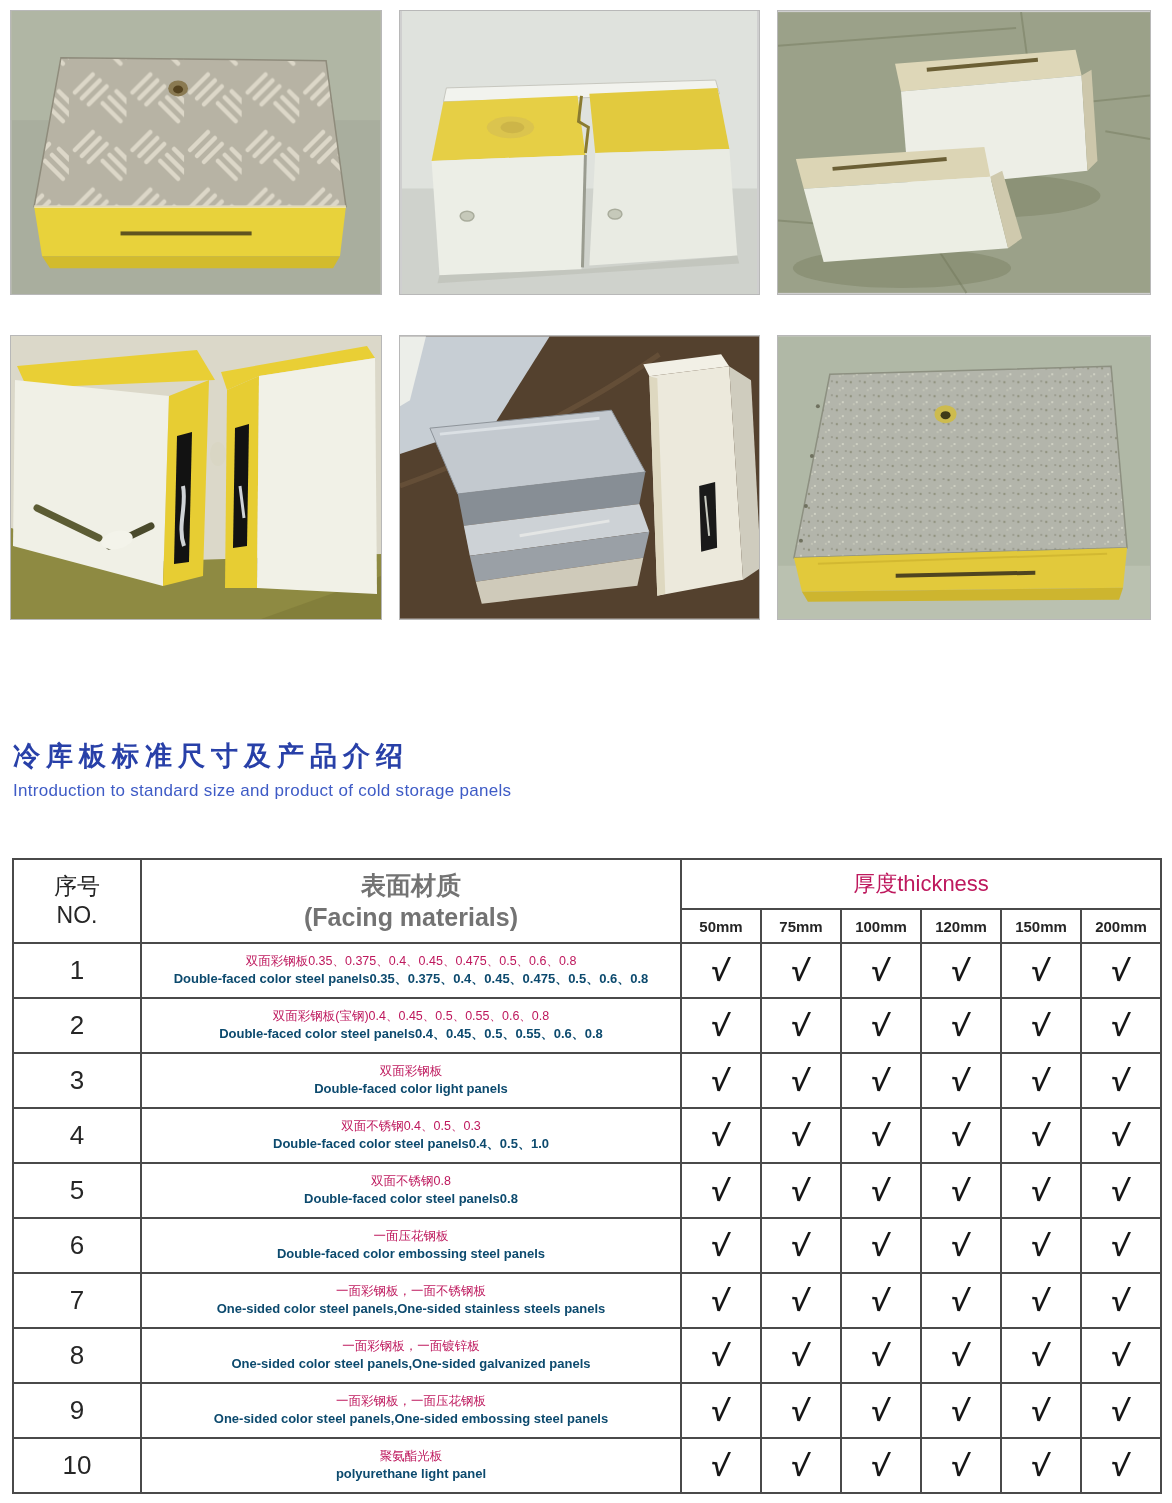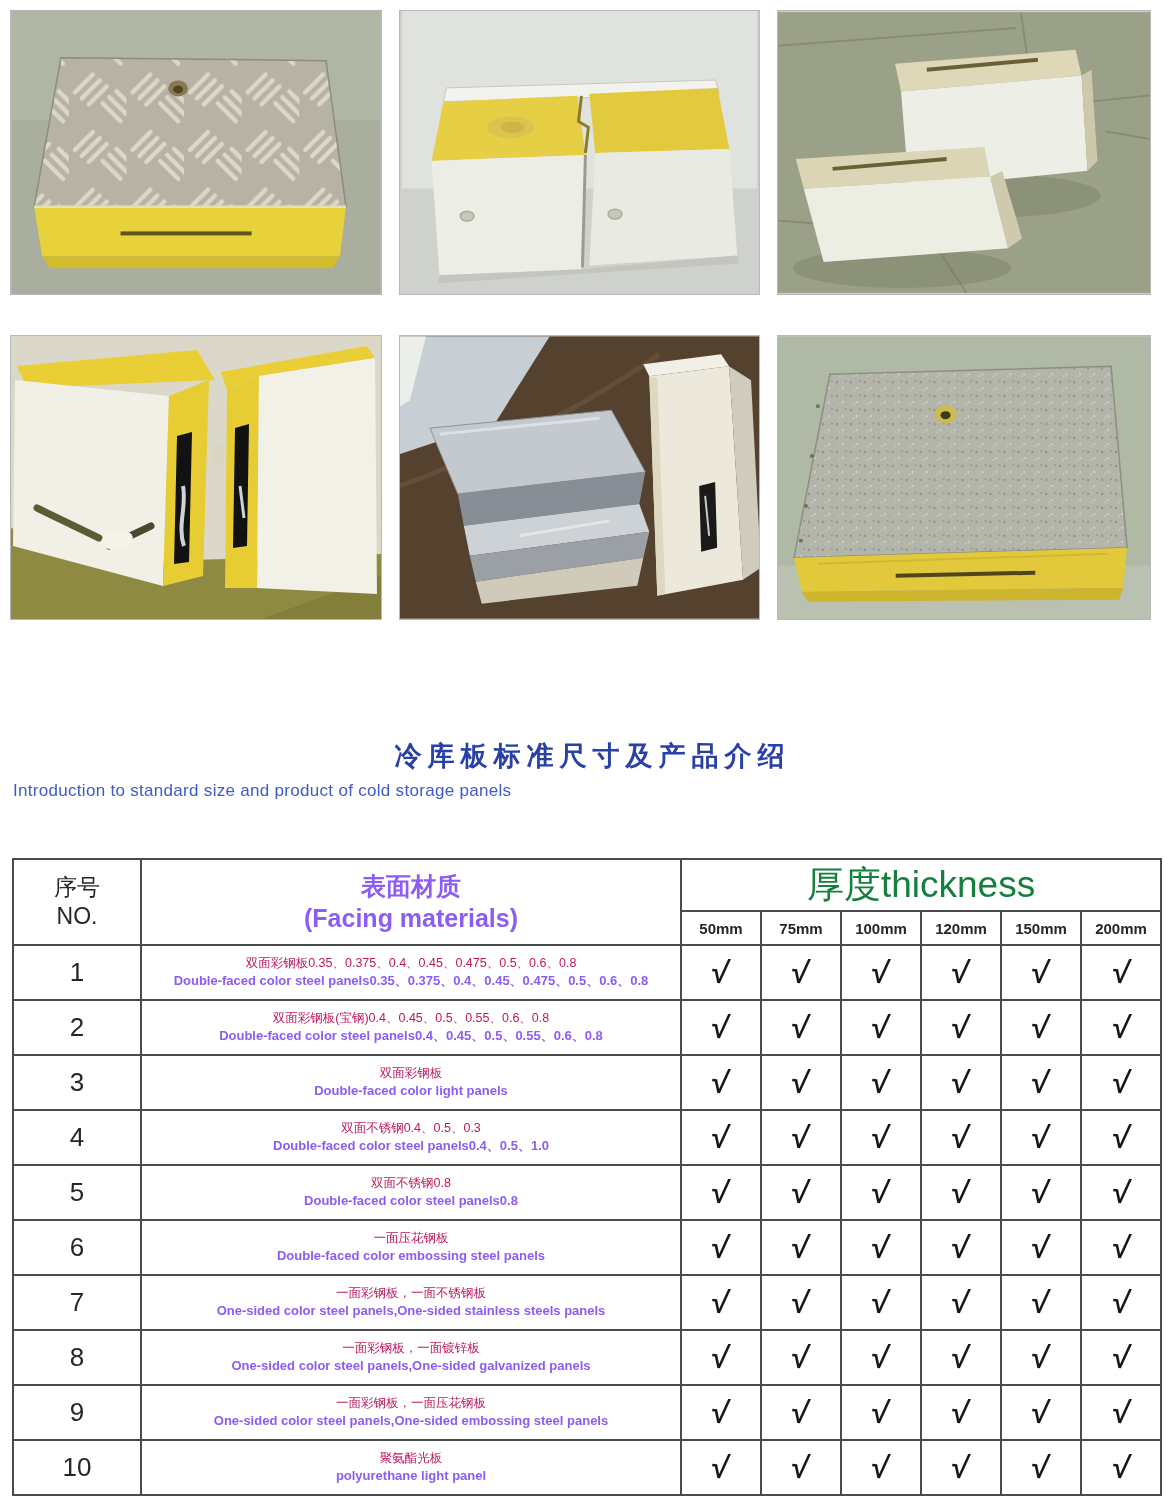--- a/index.html
+++ b/index.html
@@ -7,39 +7,39 @@
     width:1172px;height:1503px;background:#ffffff;position:relative;
     font-family:"Liberation Sans","DejaVu Sans",sans-serif;color:#2b2b2b;
   }
   .photo-grid{
     display:grid;grid-template-columns:372px 361px 374px;
     gap:40px 17px;padding:10px 0 0 10px;
   }
   .photo{margin:0;width:100%;height:285px;border:1px solid #b8b8b8;box-sizing:border-box;overflow:hidden;background:#cfcfcf;}
   .photo svg{display:block;width:100%;height:100%;}
   .title-block{margin:118px 0 0 13px;}
-  .title-zh{margin:0;font-size:27px;font-weight:bold;letter-spacing:6px;color:#2840a8;text-align:center;}
+  .title-zh{margin:0;font-size:27px;font-weight:bold;letter-spacing:6px;color:#2840a8;}
   .title-en{margin:7px 12px 0 0;font-size:17px;font-weight:500;letter-spacing:.3px;color:#3e5bc6;}
   table.spec{
     border-collapse:collapse;table-layout:fixed;width:1148px;
     margin:57px 0 0 12px;
   }
   table.spec th,table.spec td{
     border:2px solid #4a4a4a;text-align:center;vertical-align:middle;padding:0;
   }
   .hdr-row1{height:50px;}
   .hdr-row2{height:34px;}
   .no-h{font-size:23px;font-weight:500;line-height:1.25;color:#262626;}
-  .facing-h{font-size:25px;font-weight:600;line-height:1.3;color:#8b5cf6;}
-  .thick-h{font-size:37px;font-weight:500;color:#15803d;}
+  .facing-h{font-size:25px;font-weight:600;line-height:1.3;color:#737373;}
+  .thick-h{font-size:22px;font-weight:500;color:#be185d;}
   .mm-h{font-size:15px;font-weight:700;color:#262626;}
   tr.data-row{height:55px;}
   .no-cell{font-size:26px;color:#262626;}
   .desc-cell .zh{font-size:12.5px;font-weight:500;color:#be185d;line-height:1.45;}
-  .desc-cell .en{font-size:13px;font-weight:700;color:#8b5cf6;line-height:1.45;}
+  .desc-cell .en{font-size:13px;font-weight:700;color:#0c4a6e;line-height:1.45;}
   .check{
     display:inline-block;font-size:31px;font-weight:600;color:#161616;
     transform:rotate(4deg) skewX(-4deg);line-height:1;
   }
 </style>
 </head>
 <body>
 
 <div class="page">
 

